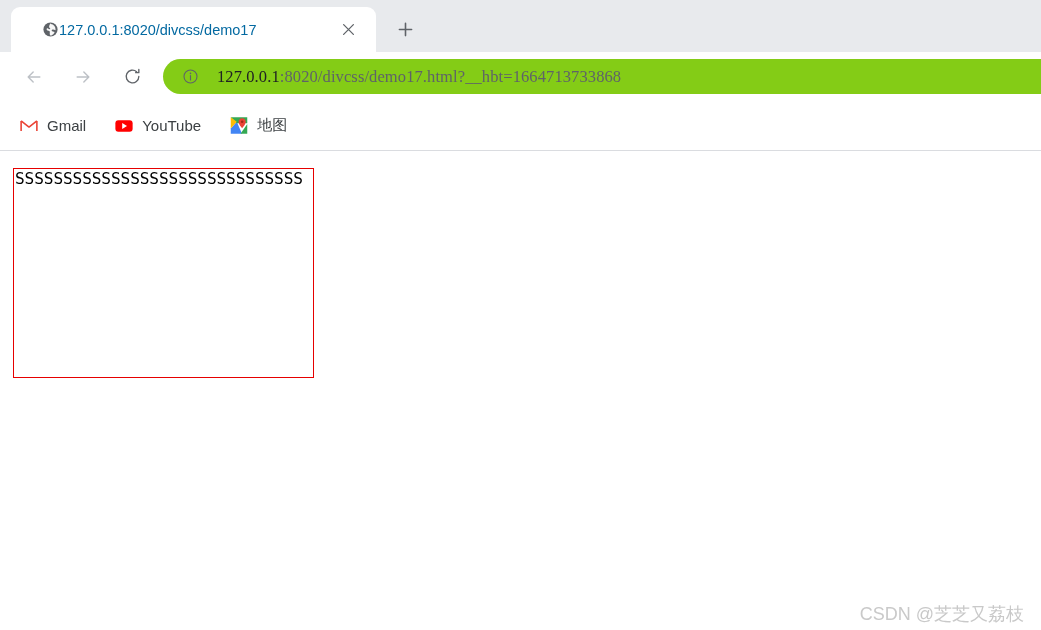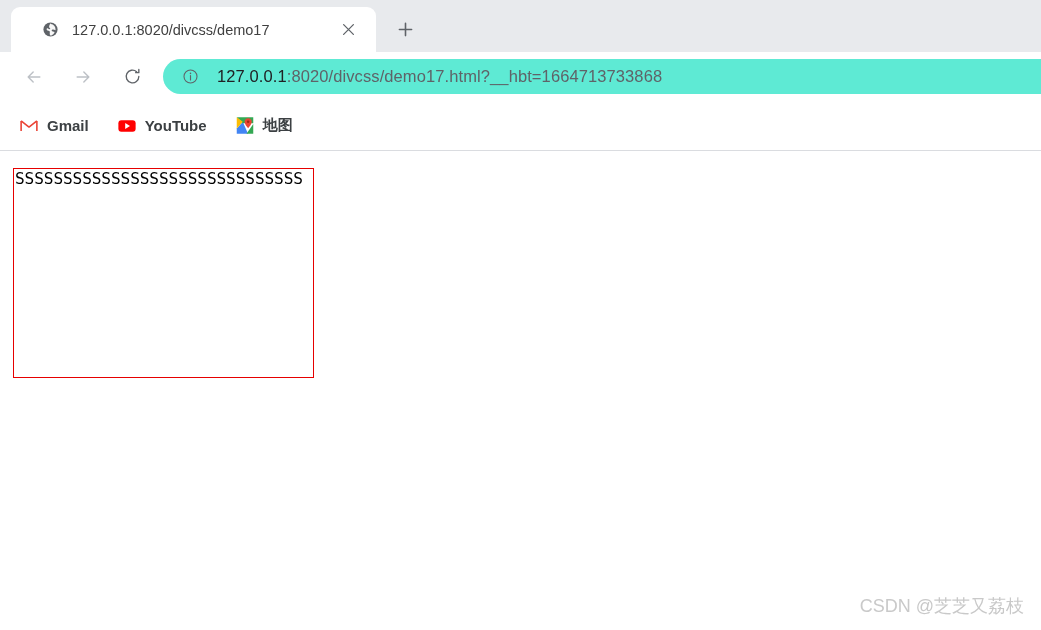--- a/index.html
+++ b/index.html
@@ -24,23 +24,22 @@
     border-radius:9px 9px 0 0;
     display:flex; align-items:center;
   }
   .tab-favicon{
     margin-left:31px;
     width:17px; height:17px;
     flex:0 0 auto;
     display:flex; align-items:center; justify-content:center;
   }
   .tab-title{
-    margin-left:13px;
     font-size:14.5px;
-    color:#404040;
+    color:#0369a1;
     white-space:nowrap;
     overflow:hidden;
     width:243px;
     -webkit-mask-image:linear-gradient(to right, #000 88%, transparent 100%);
     mask-image:linear-gradient(to right, #000 88%, transparent 100%);
   }
   .tab-close{
     position:absolute;
     right:17px; top:50%;
     transform:translateY(-50%);
@@ -71,24 +70,25 @@
     flex:0 0 auto;
   }
   .navbtn.back{ margin-left:17px; }
   .navbtn.fwd{ margin-left:15px; }
   .navbtn.reload{ margin-left:15px; }
 
   .omnibox{
     position:absolute;
     left:163px; right:0; top:7px;
     height:35px;
-    background:#5eead4;
+    background:#84cc16;
     border-radius:18px 0 0 18px;
     display:flex;
     align-items:center;
+    font-family:Liberation Serif, serif;
   }
   .info-icon{
     margin-left:18px;
     width:18px; height:18px;
     flex:0 0 auto;
     display:flex; align-items:center; justify-content:center;
   }
   .url{
     margin-left:18px;
     font-size:16.5px;
@@ -119,21 +119,20 @@
   .bm-icon{
     width:18px; height:18px;
     flex:0 0 auto;
     display:flex; align-items:center; justify-content:center;
   }
   .bm-label{
     margin-left:9px;
     font-size:15px;
     color:#3c4043;
     white-space:nowrap;
-    font-weight:bold;
   }
 
   
   .viewport{
     position:relative;
     height:478px;
     background:#ffffff;
     overflow:hidden;
   }
   .demo-box{
@@ -146,21 +145,21 @@
     font-family:"DejaVu Sans Mono", monospace;
     font-size:16.2px;
     line-height:1.15;
     color:#000000;
     letter-spacing:-0.15px;
     word-break:break-all;
     padding:1px 0 0 1px;
   }
   .watermark{
     position:absolute;
-    right:17px; bottom:11px;
+    right:17px; bottom:3px;
     font-size:18px;
     color:#c9c9c9;
     white-space:nowrap;
   }
 </style>
 </head>
 <body>
 
 <div class="tabstrip">
 

